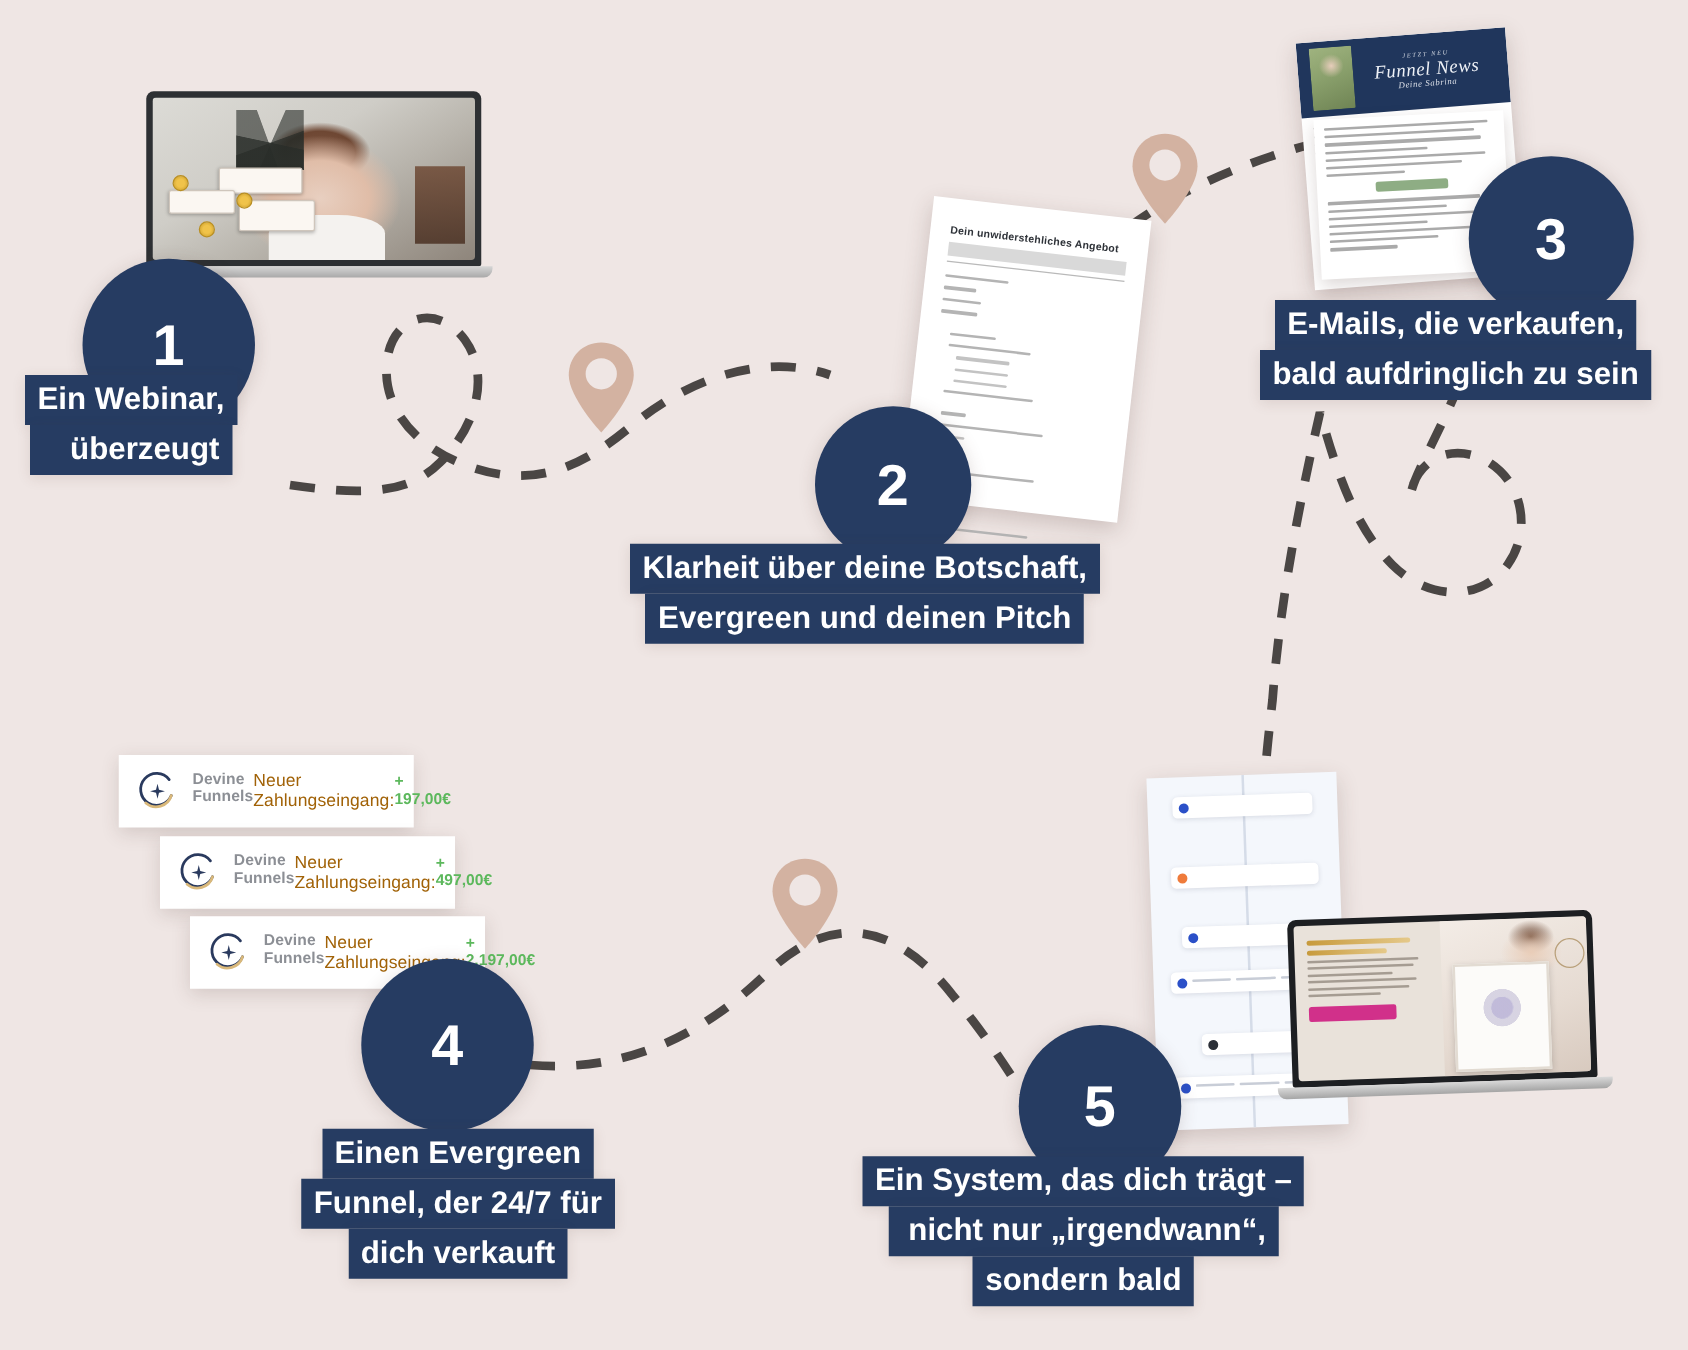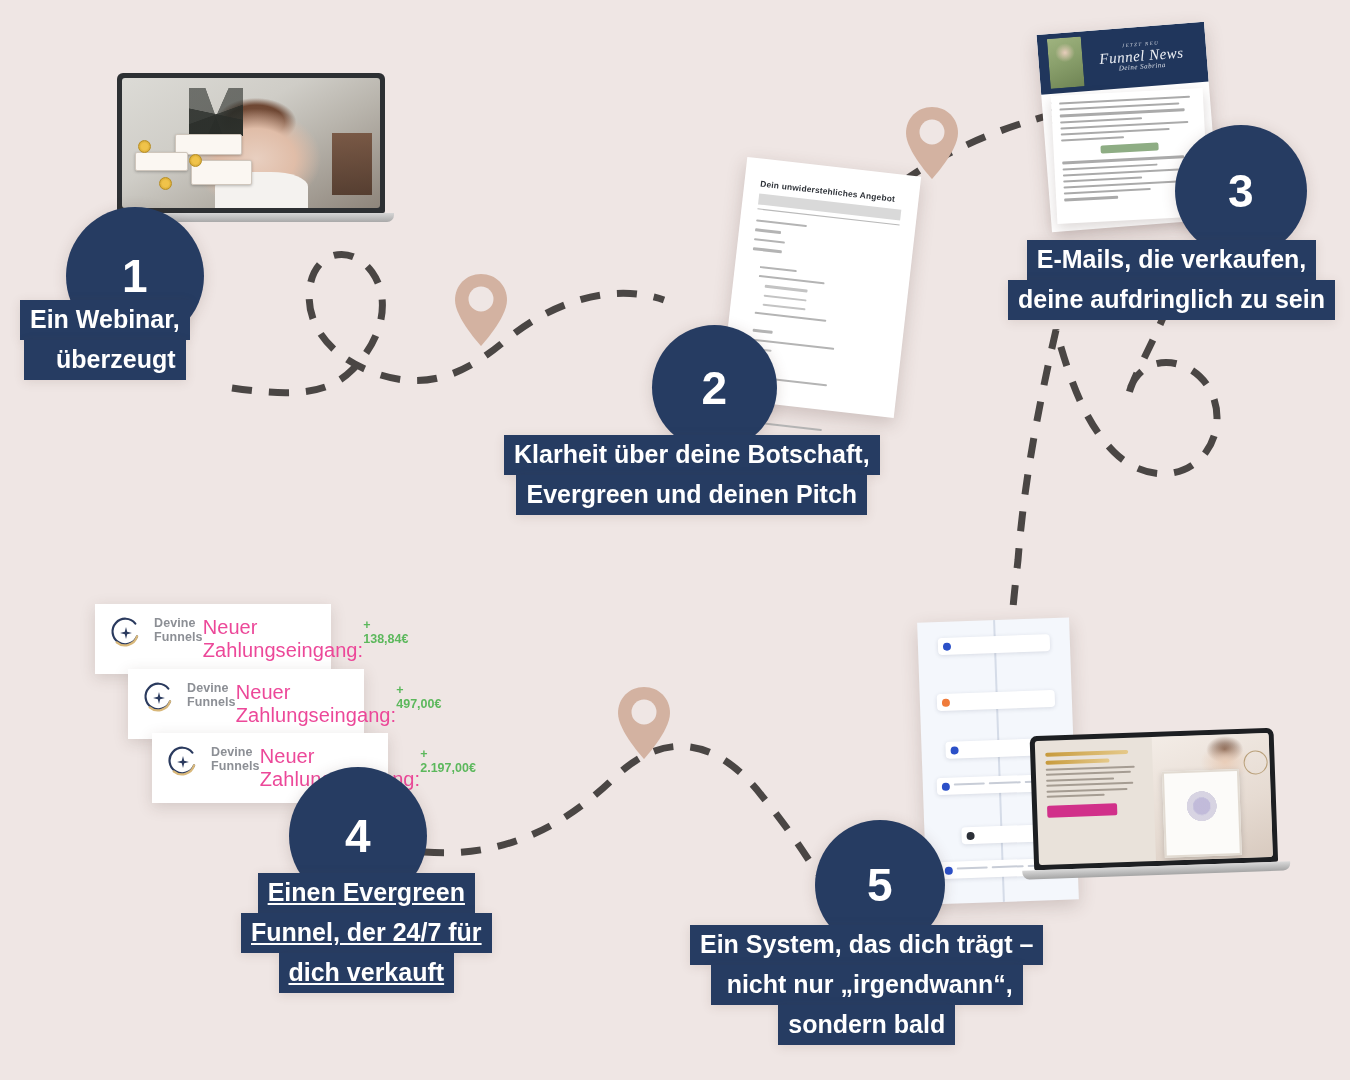--- a/index.html
+++ b/index.html
@@ -215,21 +215,21 @@
     display: flex; align-items: flex-start;
     padding: 12px 14px; box-sizing: border-box;
     gap: 11px;
   }
   .notif .logo { width: 34px; height: 34px; flex: 0 0 34px; }
   .notif .ntext { display: flex; flex-direction: row; }
   .notif .brandname {
     font-size: 12.5px; font-weight: bold; color: #8c8f95;
     letter-spacing: .1px; margin-bottom: 4px;
   }
-  .notif .line1 { font-size: 20px; color: #ec4899; letter-spacing: .1px; }
+  .notif .line1 { font-size: 14px; color: #a16207; letter-spacing: .1px; }
   .notif .amount { font-size: 12.5px; font-weight: bold; color: #5cb85c; margin-top: 2px; }
   .n1 { left: 95px; top: 604px; width: 236px; }
   .n2 { left: 128px; top: 669px; width: 236px; }
   .n3 { left: 152px; top: 733px; width: 236px; }
 
   
   .board5 {
     left: 922px; top: 620px;
     width: 152px; height: 282px;
     background: #f4f7fc;
@@ -481,33 +481,33 @@
     <div class="tl" style="width:92%"></div>
     <div class="tl" style="width:64%"></div>
     <div class="tl" style="width:40%"></div>
   </div>
 
   <div class="step-circle" style="left:1175px; top:125px; width:132px; height:132px;">
     <span>3</span>
   </div>
   <div class="step-label al-left" style="left:1008px; top:240px;">
     <span class="ln" style="align-self:center;text-align:center;">E-Mails, die verkaufen,</span>
-    <span class="ln">deine aufdringlich zu sein</span>
+    <span class="ln">bald aufdringlich zu sein</span>
   </div>
 
   <div class="mock notif n1">
     <svg class="logo" viewBox="0 0 40 40">
       <path d="M31 9 A15 15 0 1 0 33 24" fill="none" stroke="#2a3a5e" stroke-width="2.6" stroke-linecap="round"></path>
       <path d="M9 31 A15 15 0 0 0 33 24" fill="none" stroke="#d9b87a" stroke-width="2.6" stroke-linecap="round"></path>
       <path d="M20 13 L21.4 18.6 L27 20 L21.4 21.4 L20 27 L18.6 21.4 L13 20 L18.6 18.6 Z" fill="#2a3a5e"></path>
     </svg>
     <div class="ntext">
       <span class="brandname">Devine Funnels</span>
       <span class="line1">Neuer Zahlungseingang:</span>
-      <span class="amount">+ 138,84€</span>
+      <span class="amount">+ 197,00€</span>
     </div>
   </div>
 
   <div class="mock notif n2">
     <svg class="logo" viewBox="0 0 40 40">
       <path d="M31 9 A15 15 0 1 0 33 24" fill="none" stroke="#2a3a5e" stroke-width="2.6" stroke-linecap="round"></path>
       <path d="M9 31 A15 15 0 0 0 33 24" fill="none" stroke="#d9b87a" stroke-width="2.6" stroke-linecap="round"></path>
       <path d="M20 13 L21.4 18.6 L27 20 L21.4 21.4 L20 27 L18.6 21.4 L13 20 L18.6 18.6 Z" fill="#2a3a5e"></path>
     </svg>
     <div class="ntext">
@@ -526,21 +526,21 @@
     <div class="ntext">
       <span class="brandname">Devine Funnels</span>
       <span class="line1">Neuer Zahlungseingang:</span>
       <span class="amount">+ 2.197,00€</span>
     </div>
   </div>
 
   <div class="step-circle" style="left:289px; top:767px; width:138px; height:138px;">
     <span>4</span>
   </div>
-  <div class="step-label al-left" style="left:241px; top:873px;text-decoration:underline;">
+  <div class="step-label al-left" style="left:241px; top:903px;">
     <span class="ln" style="align-self:center;">Einen Evergreen</span>
     <span class="ln">Funnel, der 24/7 für</span>
     <span class="ln" style="align-self:center;">dich verkauft</span>
   </div>
 
   <div class="mock board5">
     <div class="stem"></div>
     <div class="node" style="top:16px; width:112px;">
       <span class="dot blue"></span>
       <span class="ncol">

